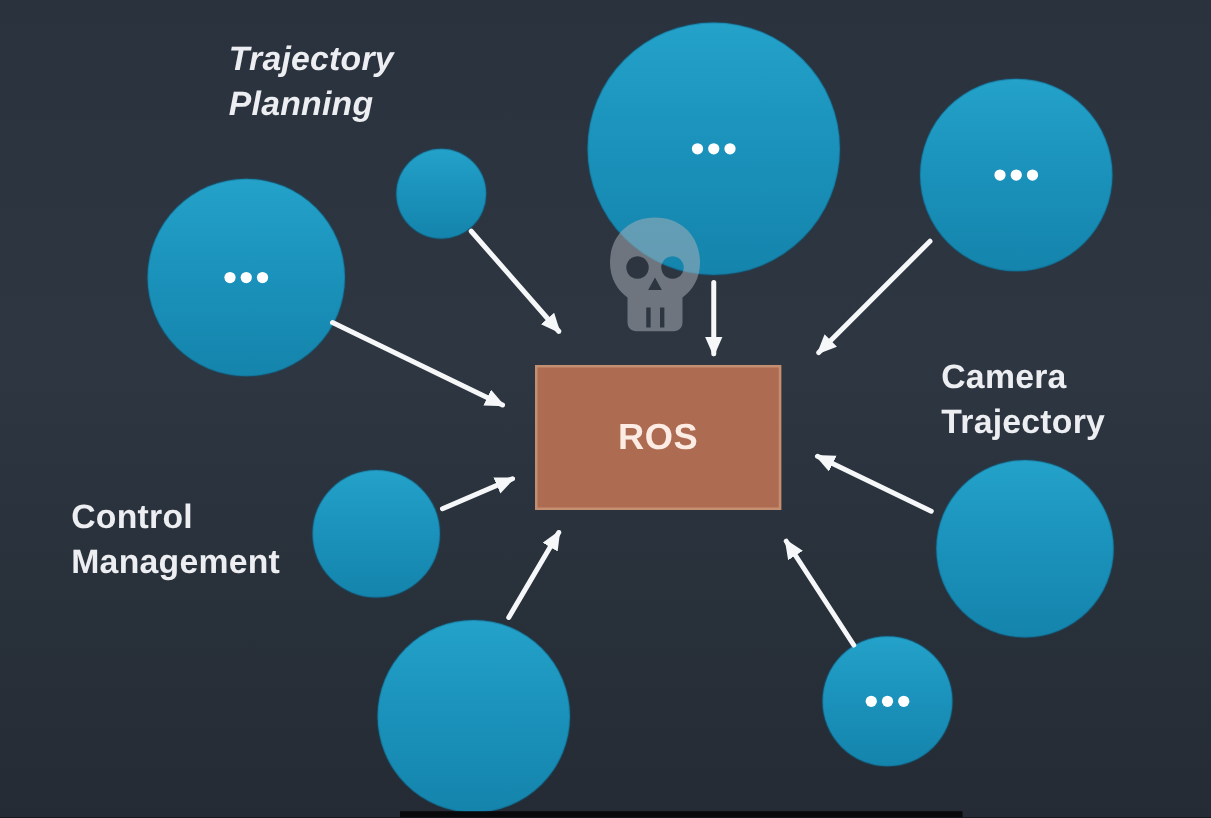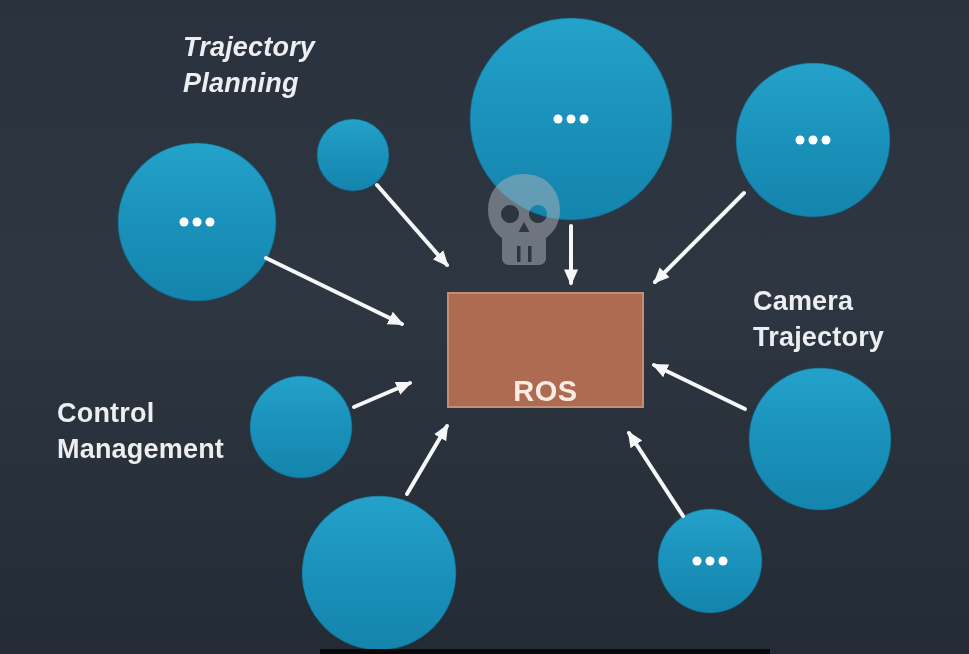--- a/index.html
+++ b/index.html
@@ -21,23 +21,22 @@
     white-space:pre-line;
   }
   .ros-box{
     position:absolute;
     background:#ad6b52;
     border:2px solid #c48f71;
     box-sizing:border-box;
     display:flex;
     flex-direction:column;
     align-items:center;
-    justify-content:flex-end;
+    justify-content:center;
     gap:12px;
-    margin-left:19px;
   }
   .ros-box span{
     color:#fdece3;
     font-size:29px;
     font-weight:700;
     letter-spacing:0.5px;
     line-height:1;
   }
   .bottom-bar{
     position:absolute;

